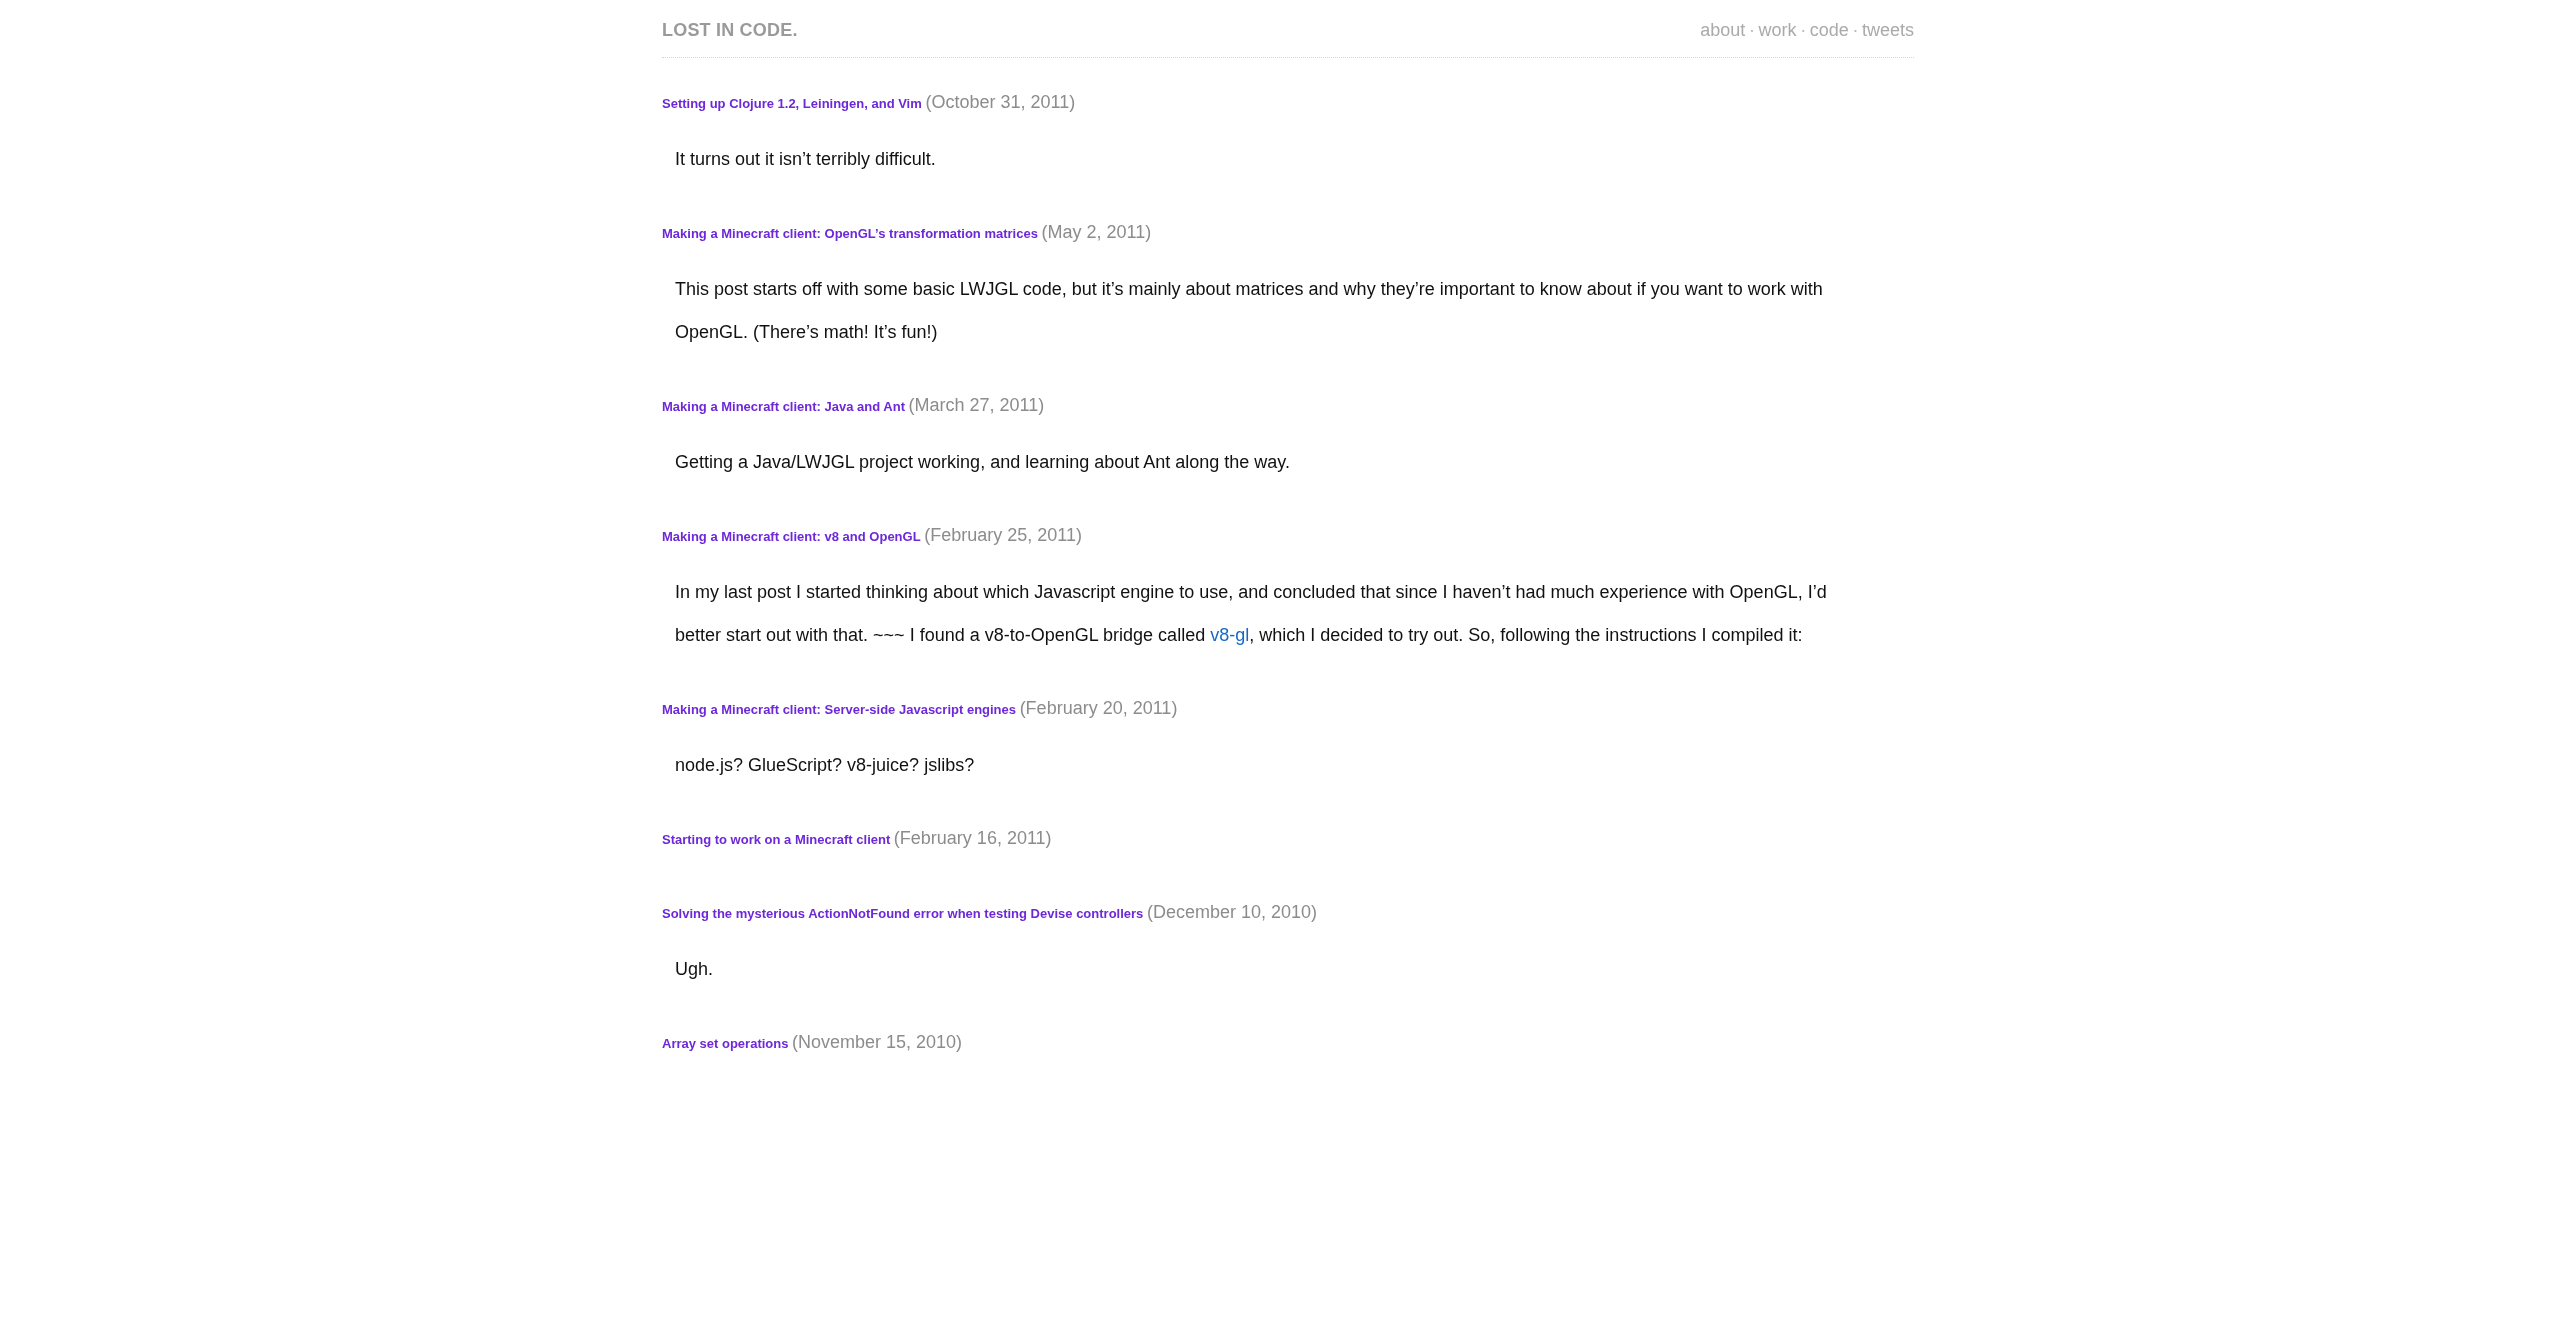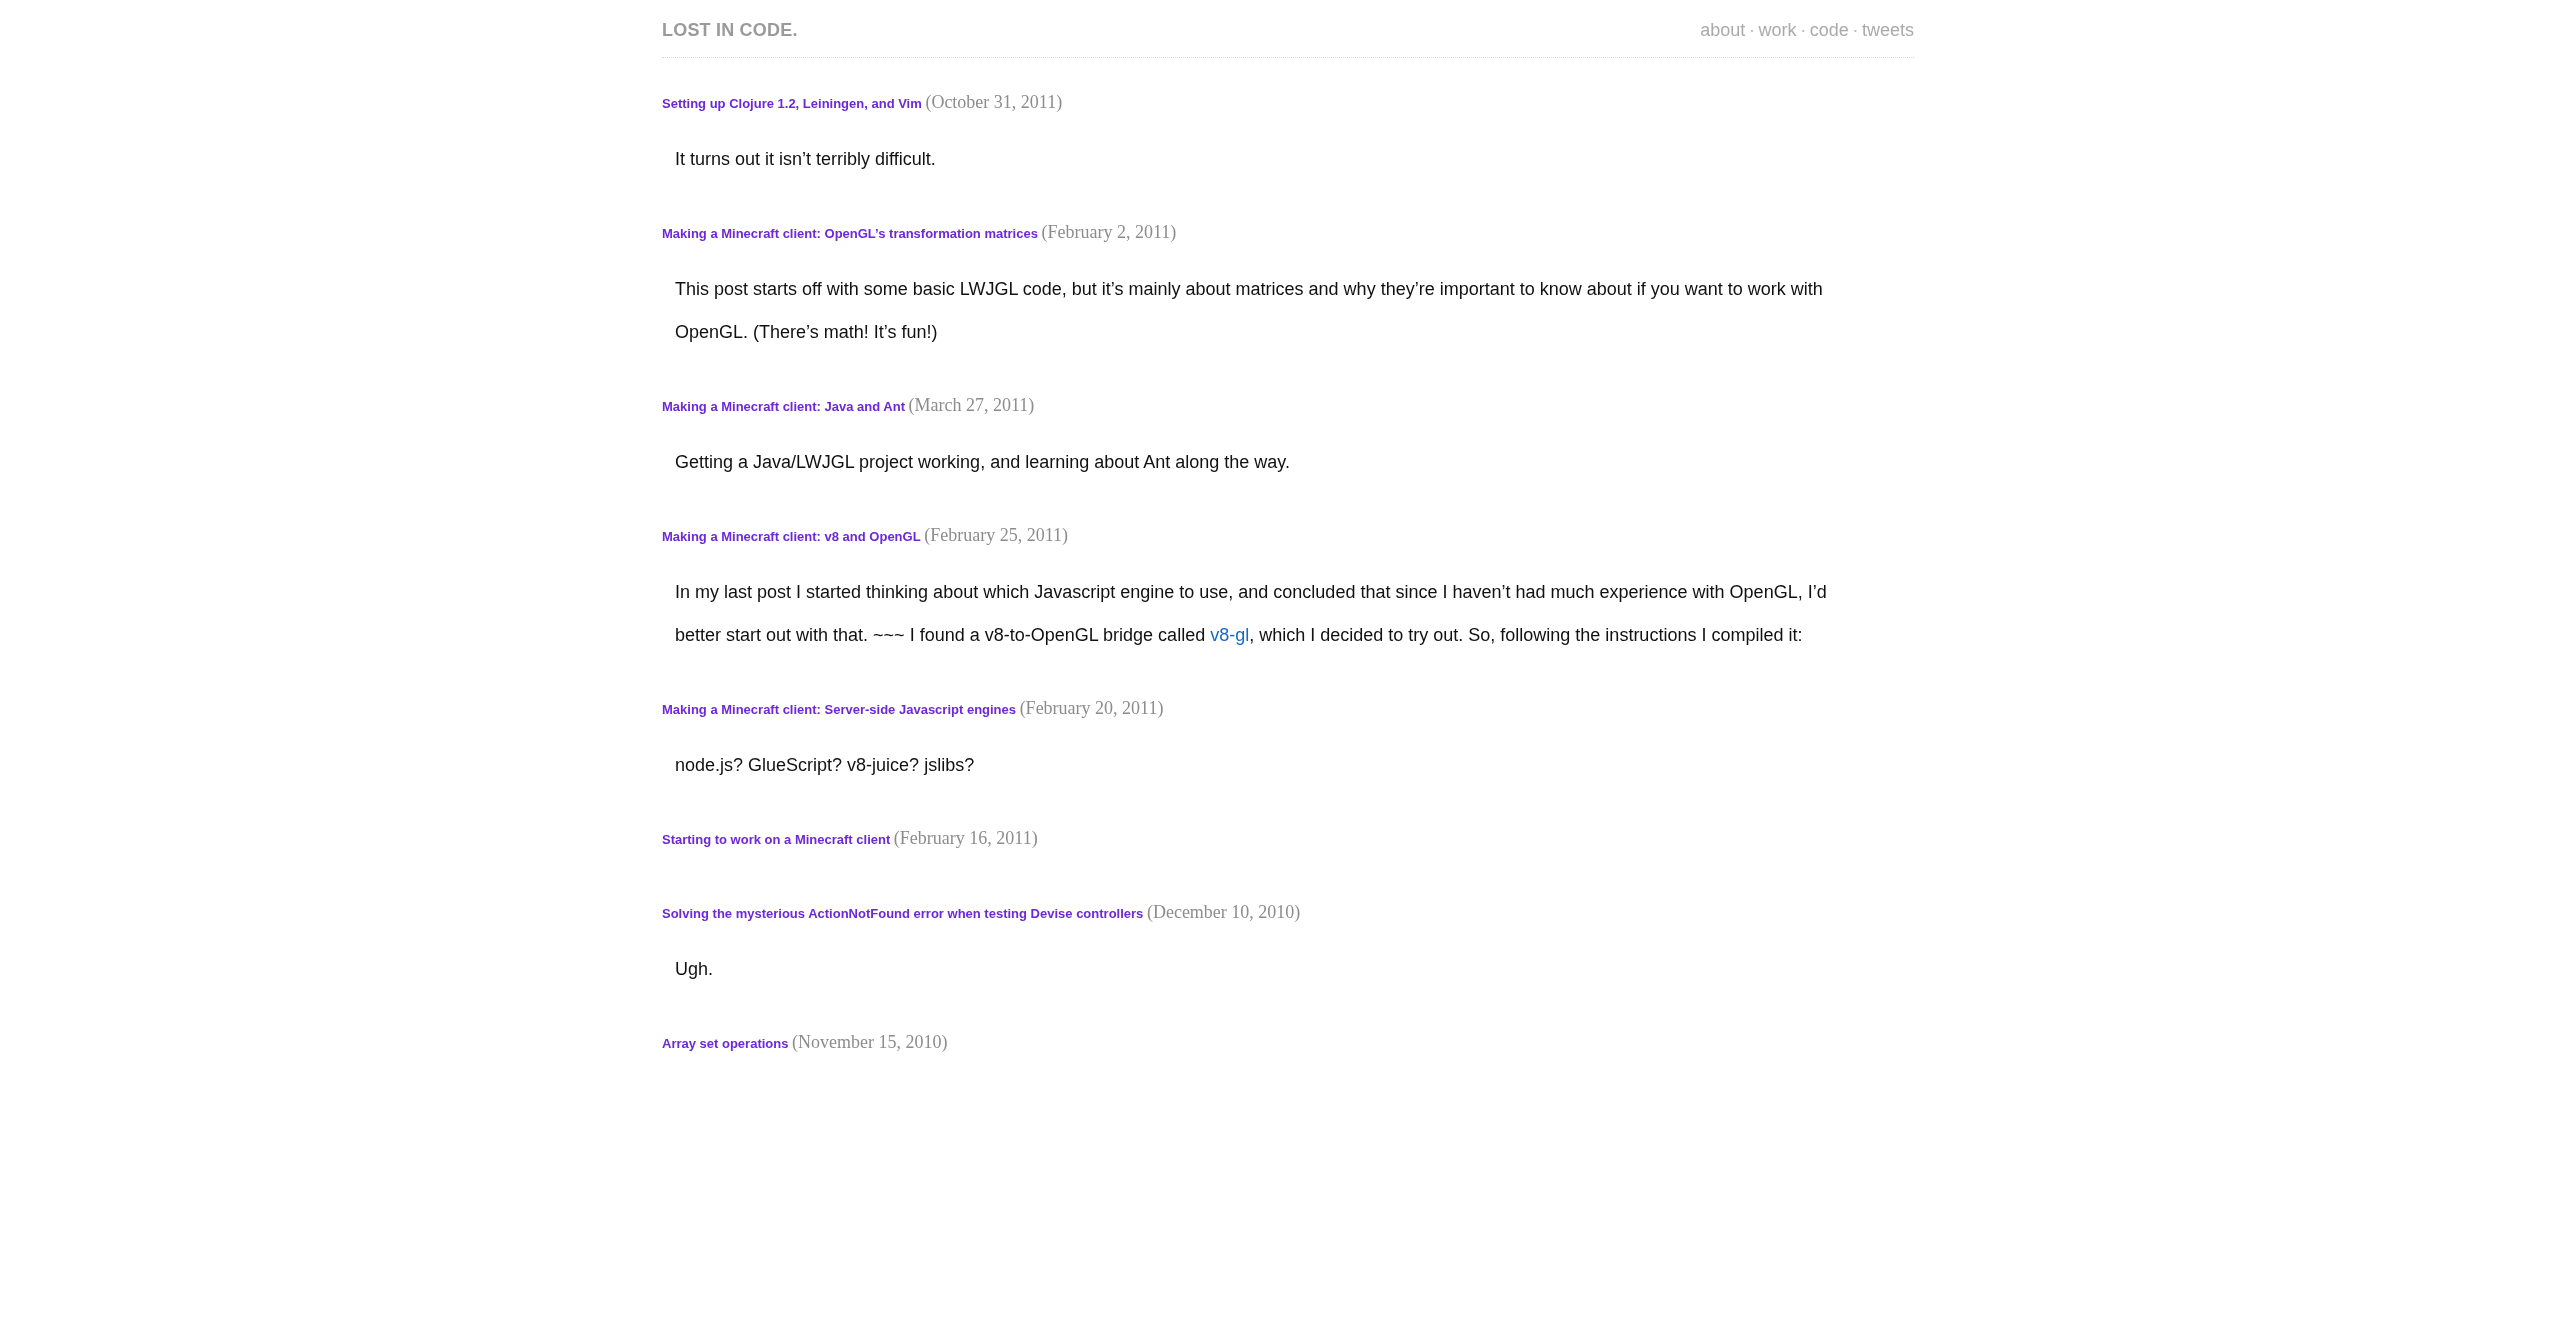--- a/index.html
+++ b/index.html
@@ -71,21 +71,20 @@
     font-size: 13px;
     font-weight: bold;
     color: #6d28d9;
     text-decoration: none;
   }
   .post-date {
     font-size: 18px;
     color: #8c8c8c;
     font-weight: normal;
     padding-left: 3.6px;
-    font-family: Liberation Serif, serif;
   }
   .post-desc {
     font-size: 18px;
     line-height: 43px;
     color: #111111;
     margin: 13px;
     max-width: 1199px;
   }
   .post-desc a {
     color: #1668c8;
@@ -105,21 +104,21 @@
   </div>
 
   <div class="post-list">
 
     <div class="post">
       <h2 class="post-heading"><a class="post-title" href="#">Setting up Clojure 1.2, Leiningen, and Vim</a><span class="post-date">(October 31, 2011)</span></h2>
       <p class="post-desc"><span>It turns out it isn’t terribly difficult.</span></p>
     </div>
 
     <div class="post">
-      <h2 class="post-heading"><a class="post-title" href="#">Making a Minecraft client: OpenGL’s transformation matrices</a><span class="post-date">(February 2, 2011)</span></h2>
+      <h2 class="post-heading"><a class="post-title" href="#">Making a Minecraft client: OpenGL’s transformation matrices</a><span class="post-date">(May 2, 2011)</span></h2>
       <p class="post-desc"><span>This post starts off with some basic LWJGL code, but it’s mainly about matrices and why they’re important to know about if you want to work with OpenGL. (There’s math! It’s fun!)</span></p>
     </div>
 
     <div class="post">
       <h2 class="post-heading"><a class="post-title" href="#">Making a Minecraft client: Java and Ant</a><span class="post-date">(March 27, 2011)</span></h2>
       <p class="post-desc"><span>Getting a Java/LWJGL project working, and learning about Ant along the way.</span></p>
     </div>
 
 
     <div class="post">

